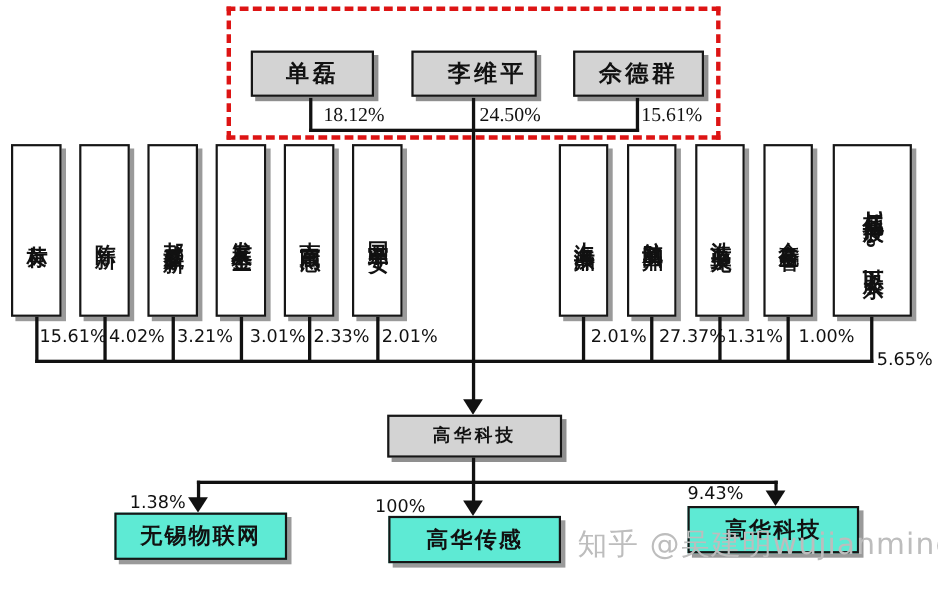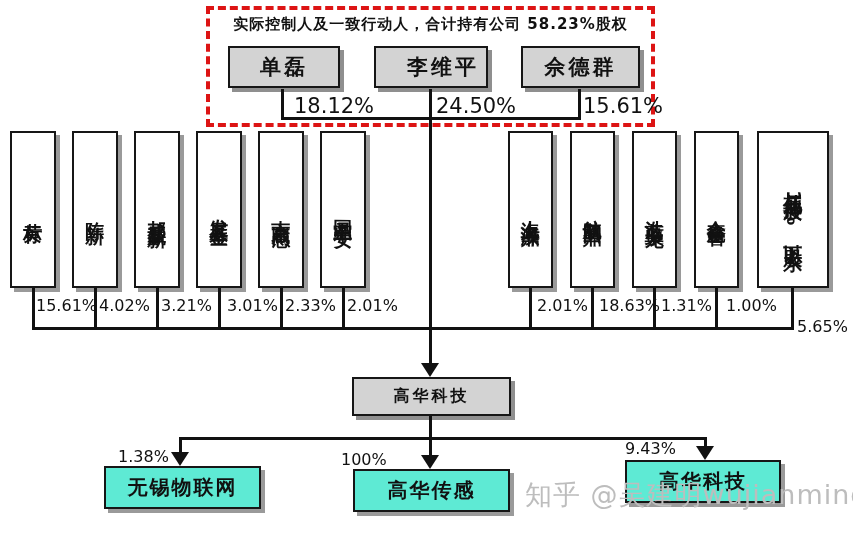--- a/index.html
+++ b/index.html
@@ -30,38 +30,37 @@
     box-sizing:border-box;box-shadow:4px 4px 0 #9a9a9a;
     display:flex;align-items:center;justify-content:center;
   }
   .vbox span{
     writing-mode:vertical-rl;text-orientation:mixed;
     font-weight:bold;font-size:19px;letter-spacing:3px;line-height:1.35;
     max-height:130px;
   }
   .hline,.vline{position:absolute;background:#111;}
   .pct{position:absolute;font-size:16px;white-space:nowrap;}
-  .pct-top{position:absolute;font-size:21px;white-space:nowrap;}
+  .pct-top{position:absolute;font-size:18px;white-space:nowrap;font-family:Liberation Serif, serif;}
   .arrow-down{
     position:absolute;width:0;height:0;
     border-left:9px solid transparent;border-right:9px solid transparent;
     border-top:14px solid #111;
   }
   .watermark{
     position:absolute;left:525px;top:477px;font-size:27px;color:#bdbdbd;
     letter-spacing:1px;white-space:nowrap;z-index:20;
   }
 </style>
 </head>
 <body>
 
 <div id="stage">
 
   <div class="dashed-frame"></div>
-  <div class="caption">实际控制人及一致行动人，合计持有公司 58.23%股权</div>
 
   <div class="gbox" style="left:228px;top:46px;width:112px;height:42px;">
     <span>单磊</span>
   </div>
   <div class="gbox" style="left:374px;top:46px;width:114px;height:42px;padding-left:24px;">
     <span>李维平</span>
   </div>
   <div class="gbox" style="left:521px;top:46px;width:119px;height:42px;justify-content:center;">
     <span>佘德群</span>
   </div>
@@ -125,21 +124,21 @@
 
   <div class="hline" style="left:32px;top:327px;width:762px;height:3px;"></div>
 
   <div class="pct" style="left:36px;top:296px;">15.61%</div>
   <div class="pct" style="left:99px;top:296px;">4.02%</div>
   <div class="pct" style="left:161px;top:296px;">3.21%</div>
   <div class="pct" style="left:227px;top:296px;">3.01%</div>
   <div class="pct" style="left:285px;top:296px;">2.33%</div>
   <div class="pct" style="left:347px;top:296px;">2.01%</div>
   <div class="pct" style="left:537px;top:296px;">2.01%</div>
-  <div class="pct" style="left:599px;top:296px;">18.63%</div>
+  <div class="pct" style="left:599px;top:296px;">27.37%</div>
   <div class="pct" style="left:661px;top:296px;">1.31%</div>
   <div class="pct" style="left:726px;top:296px;">1.00%</div>
   <div class="pct" style="left:797px;top:296px;margin-top:21px;">5.65%</div>
 
   <div class="gbox" style="left:352px;top:377px;width:159px;height:39px;font-size:16px;">
     <span>高华科技</span>
   </div>
 
   <div class="vline" style="left:429px;top:416px;width:3px;height:24px;"></div>
   <div class="hline" style="left:179px;top:437px;width:528px;height:3px;"></div>

